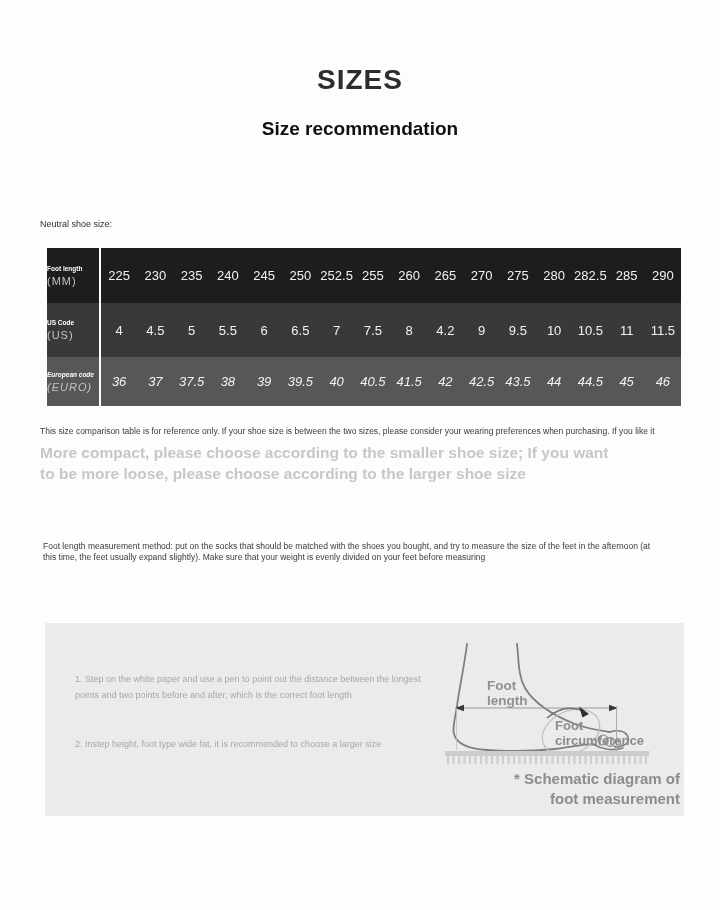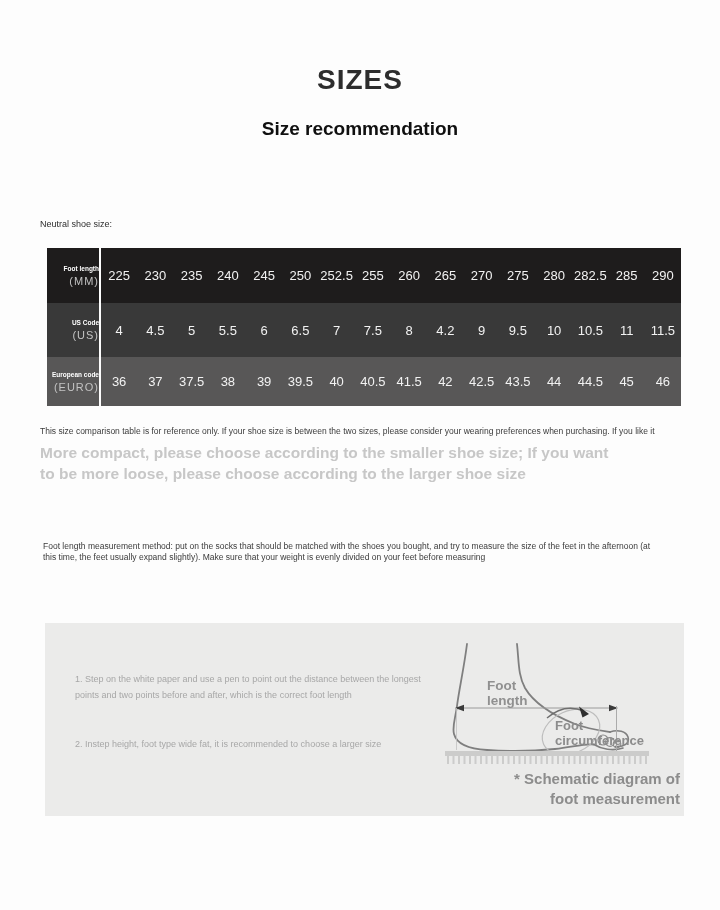--- a/index.html
+++ b/index.html
@@ -23,21 +23,21 @@
   
   .size-table{
     left:47px;top:248px;width:634px;display:flex;flex-direction:column;
   }
   .trow{display:flex;align-items:stretch;}
   .trow-0{height:55px;}
   .trow-1{height:54px;}
   .trow-2{height:49px;}
   .th{
     width:52px;flex:0 0 52px;display:flex;flex-direction:column;
-    align-items:flex-end;justify-content:center;gap:3px;
+    align-items:flex-start;justify-content:center;gap:3px;
   }
   .th-name{font-size:6.5px;font-weight:700;color:#ffffff;white-space:nowrap;}
   .th-unit{font-size:11px;color:#c3c3c3;letter-spacing:1px;}
   .tsep{width:2px;flex:0 0 2px;background:#fdfdfd;}
   .tcells{flex:1;display:flex;}
   .tcell{
     flex:1;display:flex;align-items:center;justify-content:center;
     font-size:13px;color:#f2f2f2;
   }
   
@@ -118,21 +118,21 @@
           <div class="tcell">8</div>
           <div class="tcell">4.2</div>
           <div class="tcell">9</div>
           <div class="tcell">9.5</div>
           <div class="tcell">10</div>
           <div class="tcell">10.5</div>
           <div class="tcell">11</div>
           <div class="tcell">11.5</div>
         </div>
       </div>
-      <div class="trow trow-2" style="background: rgb(88, 87, 87);">
+      <div class="trow trow-2" style="background: rgb(88, 87, 87); font-style: italic;">
         <div class="th">
           <div class="th-name">European code</div>
           <div class="th-unit">(EURO)</div>
         </div>
         <div class="tsep"></div>
         <div class="tcells">
           <div class="tcell">36</div>
           <div class="tcell">37</div>
           <div class="tcell">37.5</div>
           <div class="tcell">38</div>

